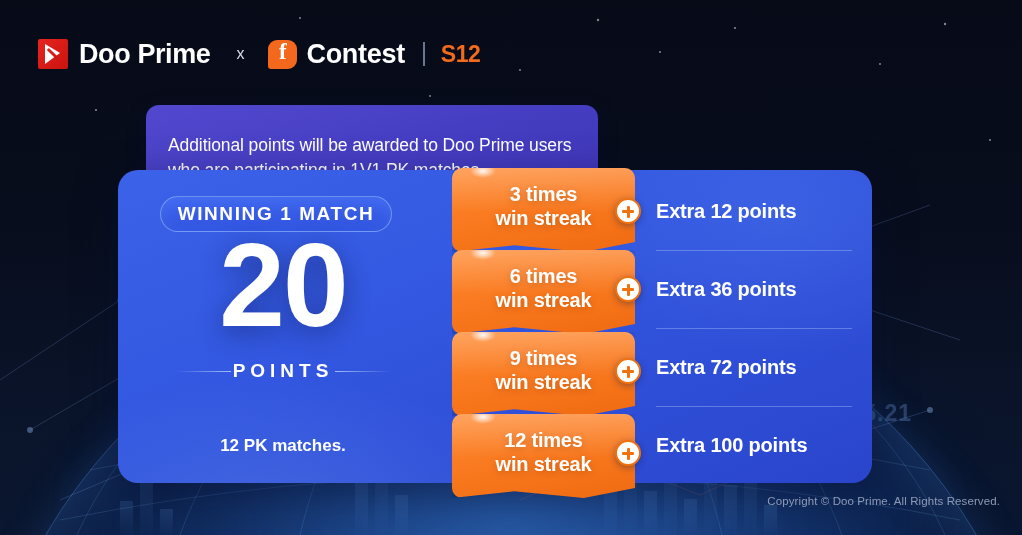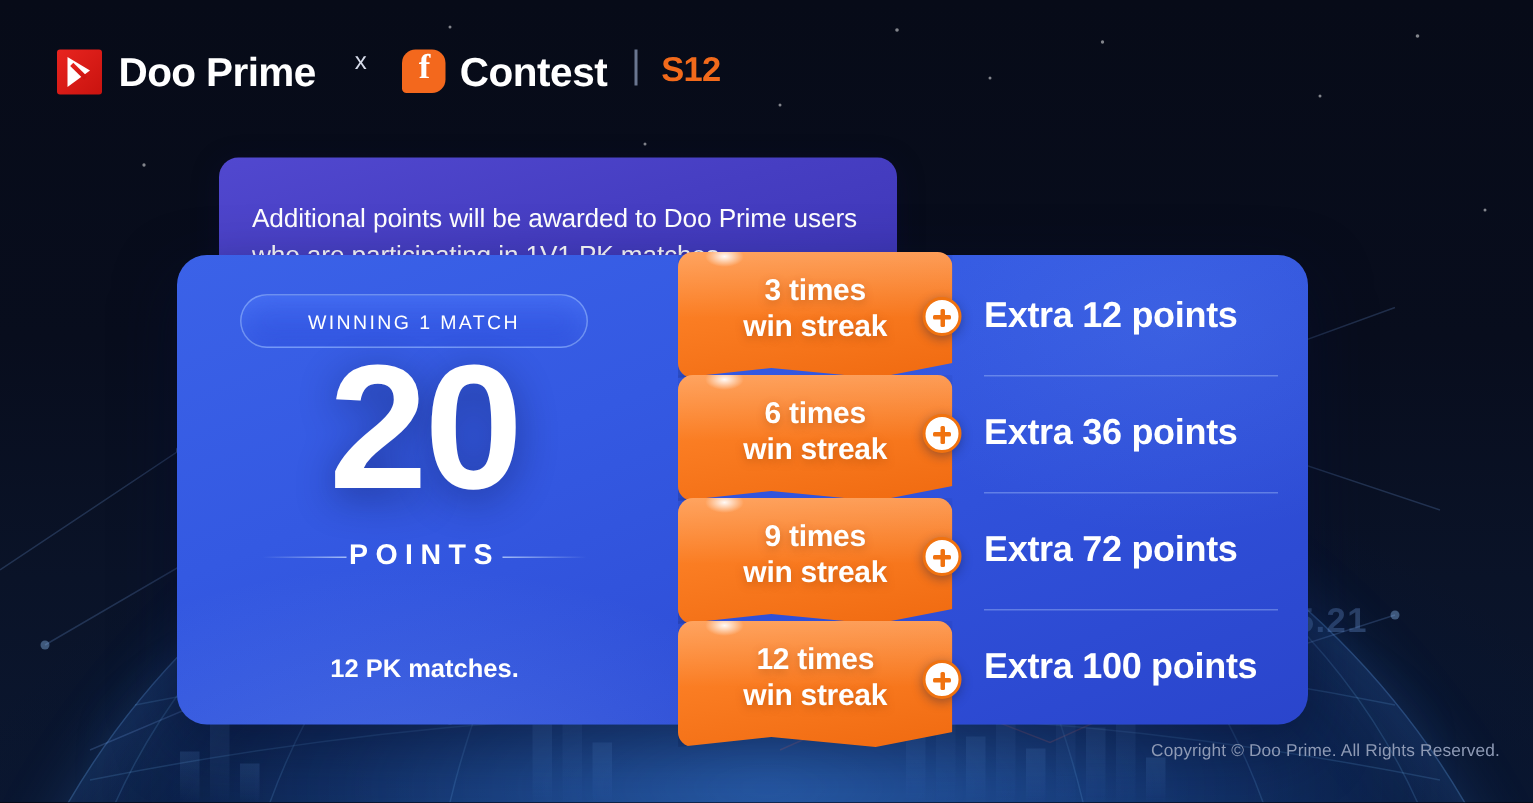--- a/index.html
+++ b/index.html
@@ -43,21 +43,21 @@
     filter:blur(8px);
   }
 
   
   .bars { position:absolute; left:0; bottom:0; width:1022px; height:130px; opacity:.5; }
   .bar { position:absolute; bottom:0; width:13px; background:linear-gradient(180deg, rgba(120,180,255,0.30), rgba(60,110,200,0.05)); }
 
   
   #logo-row {
     position:absolute; left:38px; top:33px; height:42px;
-    display:flex; gap:0;
+    display:flex; align-items:center; gap:0;
   }
   .doo-mark {
     width:30px; height:30px; position:relative; margin-right:11px;
     background:linear-gradient(135deg,#e8241f 0%, #c9130f 100%);
     border-radius:2px;
   }
   .doo-mark::after {
     content:""; position:absolute; left:7px; top:5px;
     width:0; height:0;
     border-left:15px solid #fff; border-top:9px solid transparent; border-bottom:11px solid transparent;
@@ -107,21 +107,21 @@
 
   
   #left-col { position:absolute; left:0; top:0; width:330px; height:313px; }
   #winning-pill {
     position:absolute; left:42px; top:26px; width:232px; height:36px;
     border:1.5px solid rgba(160,195,255,0.55); border-radius:20px;
     background:linear-gradient(180deg, rgba(70,110,245,0.55), rgba(40,72,215,0.55));
     display:flex; align-items:center; justify-content:center;
     box-shadow:0 0 18px rgba(90,140,255,0.25) inset;
   }
-  #winning-pill span { color:#fff; font-size:13px; font-weight:400; letter-spacing:1.6px; }
+  #winning-pill span { color:#fff; font-size:19px; font-weight:700; letter-spacing:1.6px; }
 
   #big-number {
     position:absolute; left:0; top:56px; width:330px; text-align:center;
     color:#fff; font-size:118px; font-weight:700; line-height:1.0; letter-spacing:-2px;
     text-shadow:0 6px 26px rgba(10,20,70,0.45);
   }
   #points-row {
     position:absolute; left:0; top:190px; width:330px;
     display:flex; align-items:center; justify-content:center; gap:2px;
   }
@@ -140,21 +140,21 @@
     box-shadow:0 2px 10px rgba(120,50,0,0.35);
   }
   #max-line2 { position:absolute; left:0; top:266px; width:330px; text-align:center; color:#fff; font-size:17px; font-weight:700; }
 
   
   #rows { position:absolute; left:330px; top:0; width:424px; height:313px; }
   .row { position:absolute; left:0; width:424px; height:78px; }
   .row .divider { position:absolute; left:208px; top:0; width:196px; height:1px; background:rgba(190,214,255,0.35); }
   .extra-label {
     position:absolute; left:208px; top:0; height:78px; display:flex; align-items:center;
-    color:#fff; font-size:24px; font-weight:700; letter-spacing:-0.2px;
+    color:#fff; font-size:20px; font-weight:700; letter-spacing:-0.2px;
   }
 
   
   .streak {
     position:absolute; left:452px; width:183px; height:84px;
     background:linear-gradient(170deg,#ff8a33 0%, #fa7c22 42%, #f06a10 100%);
     border-radius:10px;
     box-shadow:0 7px 18px rgba(10,20,60,0.42);
     clip-path: polygon(0 0, 100% 0, 100% 88%, 72% 100%, 34% 92%, 0 100%);
   }

